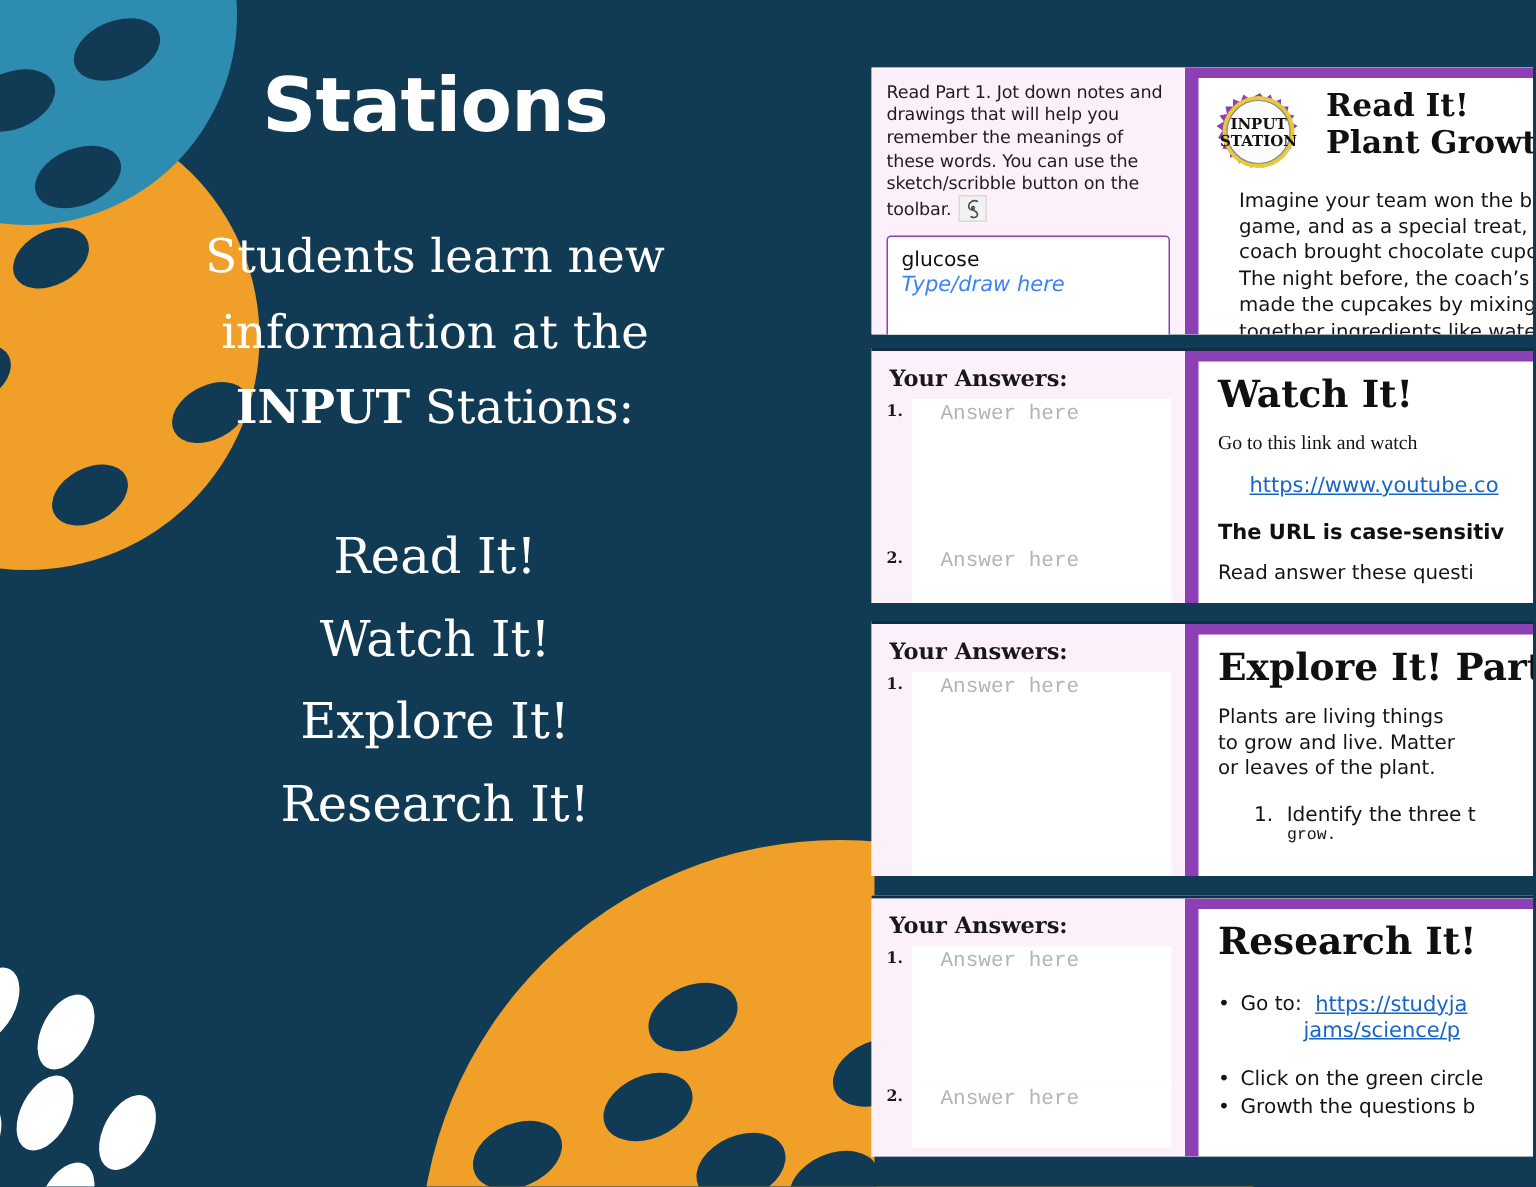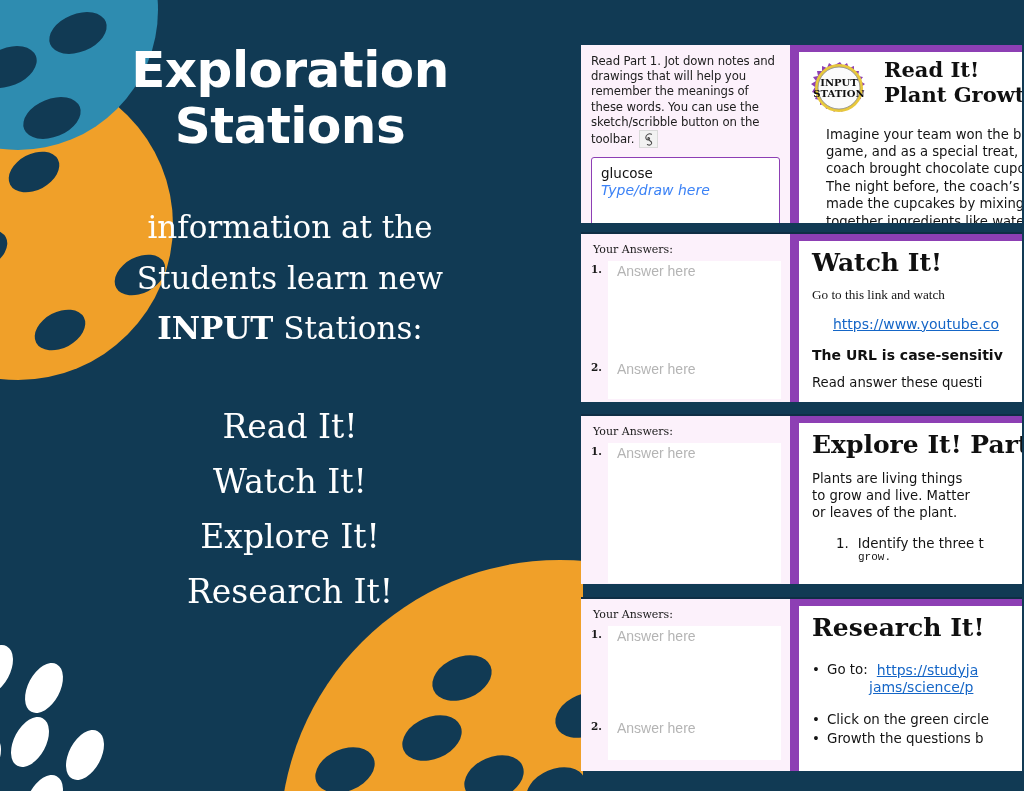--- a/index.html
+++ b/index.html
@@ -108,41 +108,41 @@
     font-family:"DejaVu Sans", sans-serif;
     font-size:13.5px; color:#111; font-weight:400;
   }
   .word-box .w2{
     font-family:"DejaVu Sans", sans-serif;
     font-size:14px; color:#3b82f6; font-style:italic; margin-top:1px;
   }
 
   .answers-title{
     font-family:"DejaVu Serif", serif;
-    font-weight:400;
-    font-size:11px;
+    font-weight:700;
+    font-size:15px;
     color:#181818;
     margin:1px 0 5px 3px;
   }
   .answer-rows{ position:relative; }
   .answer-row{
     display:flex; align-items:flex-start;
     background:#ffffff;
     margin-left:18px;
     position:relative;
   }
   .answer-num{
     position:absolute; left:-17px; top:2px;
     font-family:"DejaVu Serif", serif;
     font-weight:700; font-size:10.5px; color:#1a1a1a;
   }
   .answer-ph{
-    font-family:Liberation Sans, sans-serif;
+    font-family:Liberation Mono, monospace;
     font-size:14px; color:#b4b4b4;
-    padding:2px 0 0 9px;
+    padding:2px 0 0 19px;
   }
 
   
   .pane-right{
     flex:1 1 auto;
     background:#ffffff;
     border-left:9px solid #8d3fb4;
     border-top:7px solid #8d3fb4;
     padding:6px 0 0 13px;
     position:relative;
@@ -243,27 +243,26 @@
     <ellipse cx="608" cy="652" rx="26" ry="18" fill="#113a54" transform="rotate(-23 608 652)"></ellipse>
     <ellipse cx="556" cy="790" rx="31" ry="21" fill="#113a54" transform="rotate(-23 556 790)"></ellipse>
   </g>
 
   <rect x="583" y="0" width="441" height="791" fill="#113a54"></rect>
 </svg>
 
 <div class="left-panel">
 
   <div class="title">
-    <div>Exploration</div>
     <div>Stations</div>
   </div>
 
   <div class="subtitle">
+    <div>Students learn new</div>
     <div>information at the</div>
-    <div>Students learn new</div>
     <div>
       <b>INPUT</b><span> Stations:</span>
     </div>
   </div>
 
   <ul class="station-list">
     <li>Read It!</li>
     <li>Watch It!</li>
     <li>Explore It!</li>
     <li>Research It!</li>

